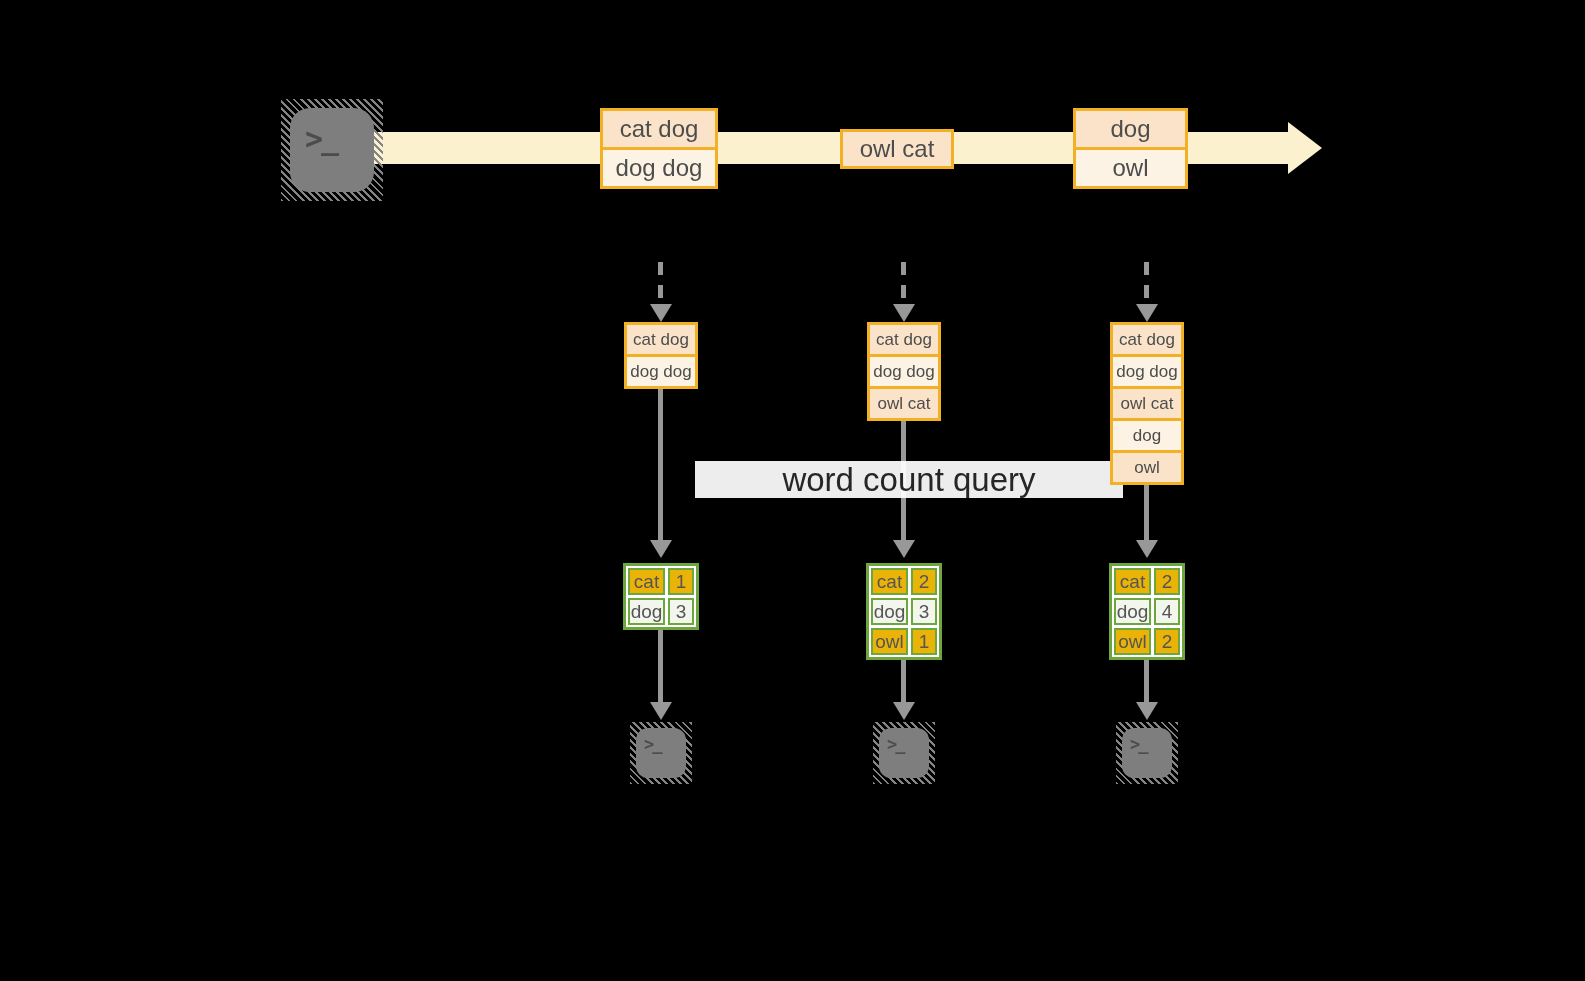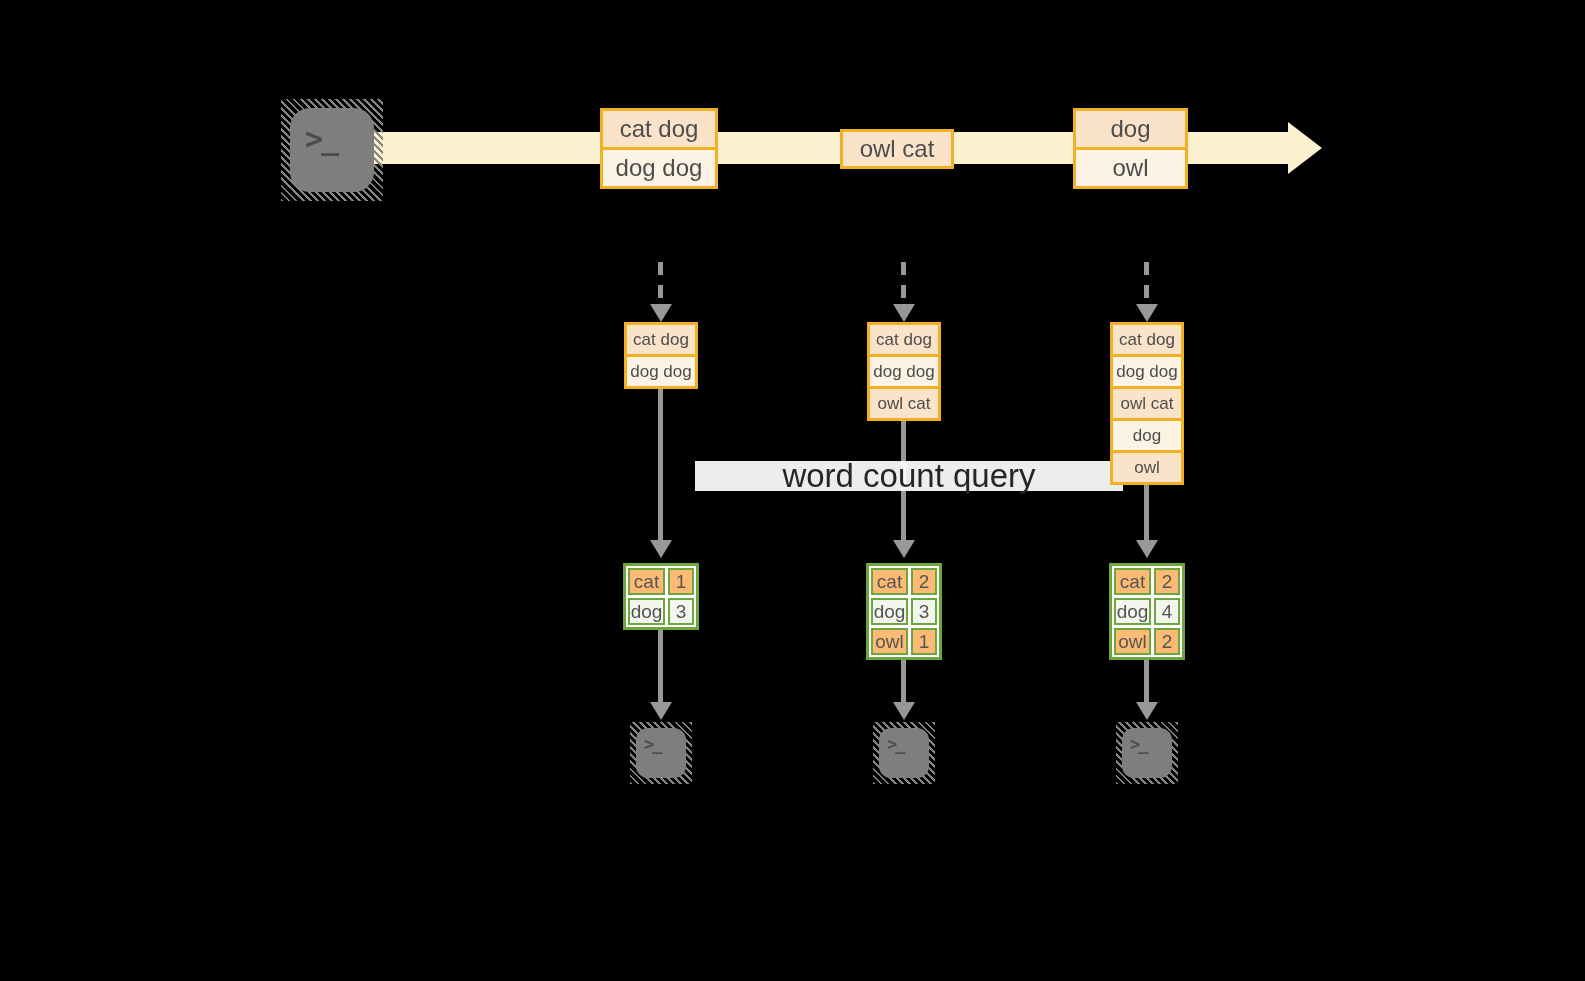--- a/index.html
+++ b/index.html
@@ -34,32 +34,32 @@
 
   
   .shaft { position:absolute; width:5px; background:#989898; z-index:2; }
   .dash-shaft { position:absolute; width:5px; z-index:2;
     background:repeating-linear-gradient(to bottom,#989898 0 13px, transparent 13px 23px); }
   .head-down { position:absolute; width:0; height:0; z-index:2;
     border-left:11px solid transparent; border-right:11px solid transparent;
     border-top:18px solid #989898; }
 
   
-  .query-band { position:absolute; left:695px; top:461px; width:428px; height:30px;
+  .query-band { position:absolute; left:695px; top:461px; width:428px; height:37px;
     background:rgba(255,255,255,0.93); z-index:5; display:flex; align-items:center;
     justify-content:center; font-size:33px; font-weight:300; color:#262626; }
 
   
   .gtable { position:absolute; width:76px; background:#FFFFFF; border:3px solid #6CA63D;
     padding:2px; display:grid; grid-template-columns:1fr 26px; gap:3px; z-index:4;
     box-sizing:border-box; }
   .gtable .cell { border:2px solid #6CA63D; display:flex; align-items:center;
     justify-content:center; font-size:19px; color:#555555; height:27px;
     box-sizing:border-box; }
-  .sage  { background:#fdba74; }
+  .sage  { background:#eab308; }
   .lightg{ background:#F2F6ED; }
 
   
   .term { position:absolute; z-index:3;
     background:repeating-linear-gradient(45deg,#858585 0 2px, transparent 2px 5px); }
   .term .inner { position:absolute; background:#7E7E7E; }
   .term .glyph { position:absolute; font-family:"DejaVu Sans Mono", monospace;
     font-weight:bold; color:#4C4C4C; letter-spacing:-2px; }
   .term-lg { left:281px; top:99px; width:102px; height:102px; }
   .term-lg .inner { left:9px; top:9px; right:9px; bottom:9px; border-radius:20px; }

